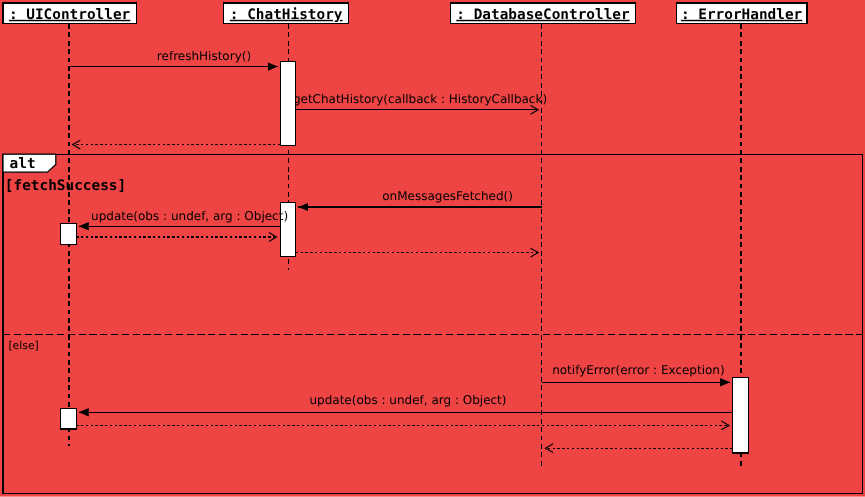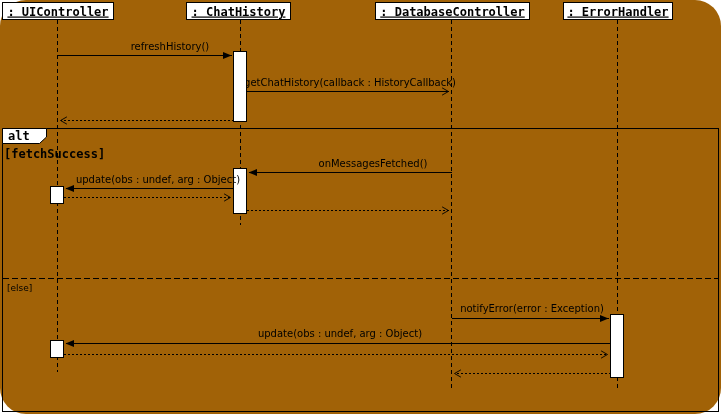--- a/index.html
+++ b/index.html
@@ -1,16 +1,16 @@
 <!DOCTYPE html>
 <html><head>
 <meta charset="utf-8">
 <style>
   html,body { margin:0; padding:0; background:#ffffff; }
-  .stage { position:relative; width:721px; height:414px; background:#a16207;border-radius:26px; }
+  .stage { position:relative; width:721px; height:414px; background:#ef4444; }
   svg text { fill:#000000; }
   .mono  { font:bold 12px "DejaVu Sans Mono", monospace; }
   .head-label { text-decoration: underline; }
   .msg   { font:10px "DejaVu Sans", sans-serif; }
   .guard-else { font:9px "DejaVu Sans", sans-serif; }
   .box   { fill:#ffffff; stroke:#000000; stroke-width:1; shape-rendering:crispEdges; }
   .act   { fill:#ffffff; stroke:#000000; stroke-width:1; shape-rendering:crispEdges; }
   .life  { stroke:#000000; stroke-width:1; stroke-dasharray:4 3; shape-rendering:crispEdges; }
   .solid { stroke:#000000; stroke-width:1; shape-rendering:crispEdges; }
   .dotted{ stroke:#000000; stroke-width:1; stroke-dasharray:2 2; shape-rendering:crispEdges; }

